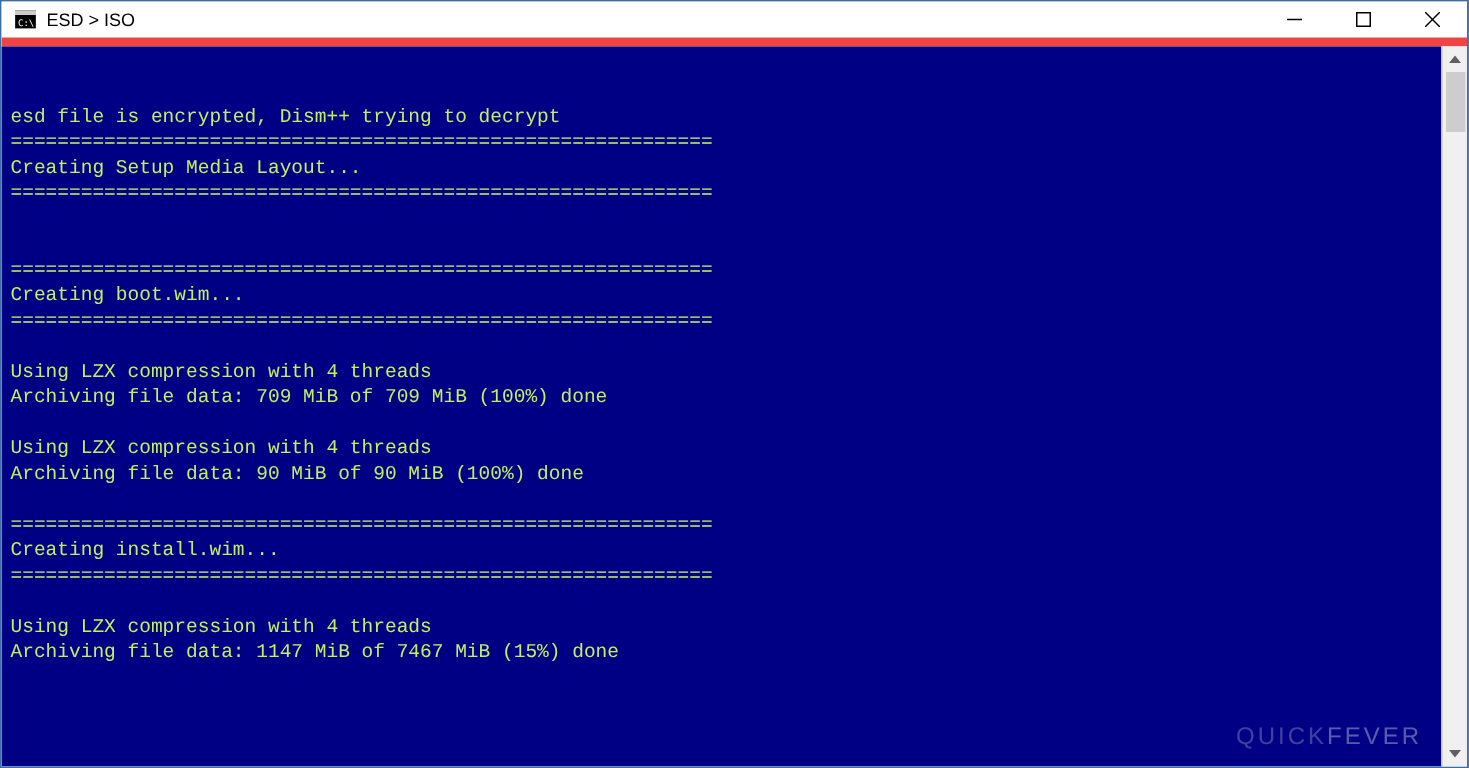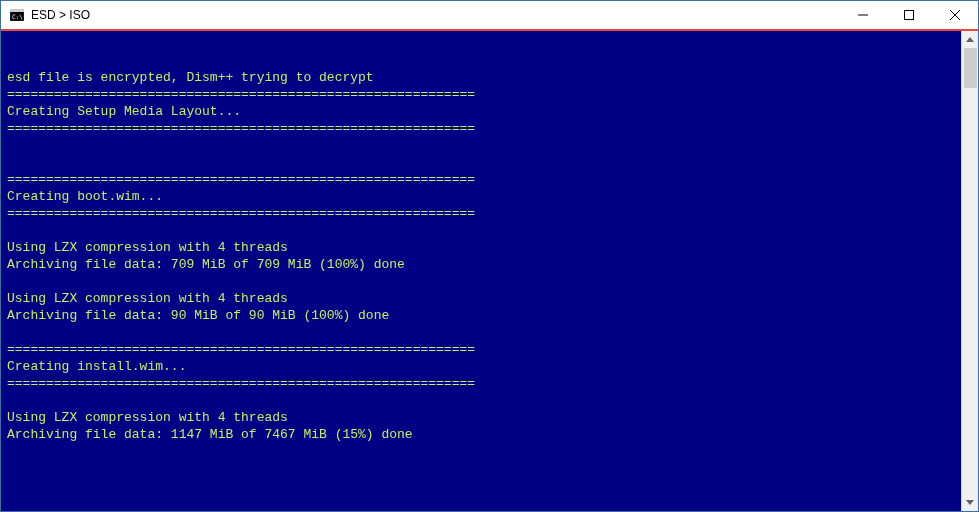--- a/index.html
+++ b/index.html
@@ -9,21 +9,21 @@
     background: #fff;
     font-family: "Segoe UI", Tahoma, sans-serif;
     overflow: hidden;
     border: 1px solid #3a6ea5;
   }
   .titlebar {
     height: 30px;
     background: #ffffff;
     display: flex;
     align-items: center;
-    border-bottom: 2px solid #ef4444;
+    border-bottom: 6px solid #ef4444;
     text-align: center;
   }
   .titlebar-icon {
     width: 16px;
     height: 16px;
     margin-left: 8px;
     margin-right: 6px;
     display: flex;
     align-items: center;
     justify-content: center;
@@ -141,13 +141,16 @@
           <polygon points="4,0 8,5 0,5" fill="#606060"></polygon>
         </svg>
     </div>
     <div class="scroll-thumb"></div>
     <div class="scroll-btn bottom">
       <svg width="8" height="5">
           <polygon points="0,0 8,0 4,5" fill="#606060"></polygon>
         </svg>
     </div>
   </div>
+  <div class="watermark">
+    <span class="thin">QUICK</span><span class="bold">FEVER</span>
+  </div>
 </div>
 
 </body></html>

